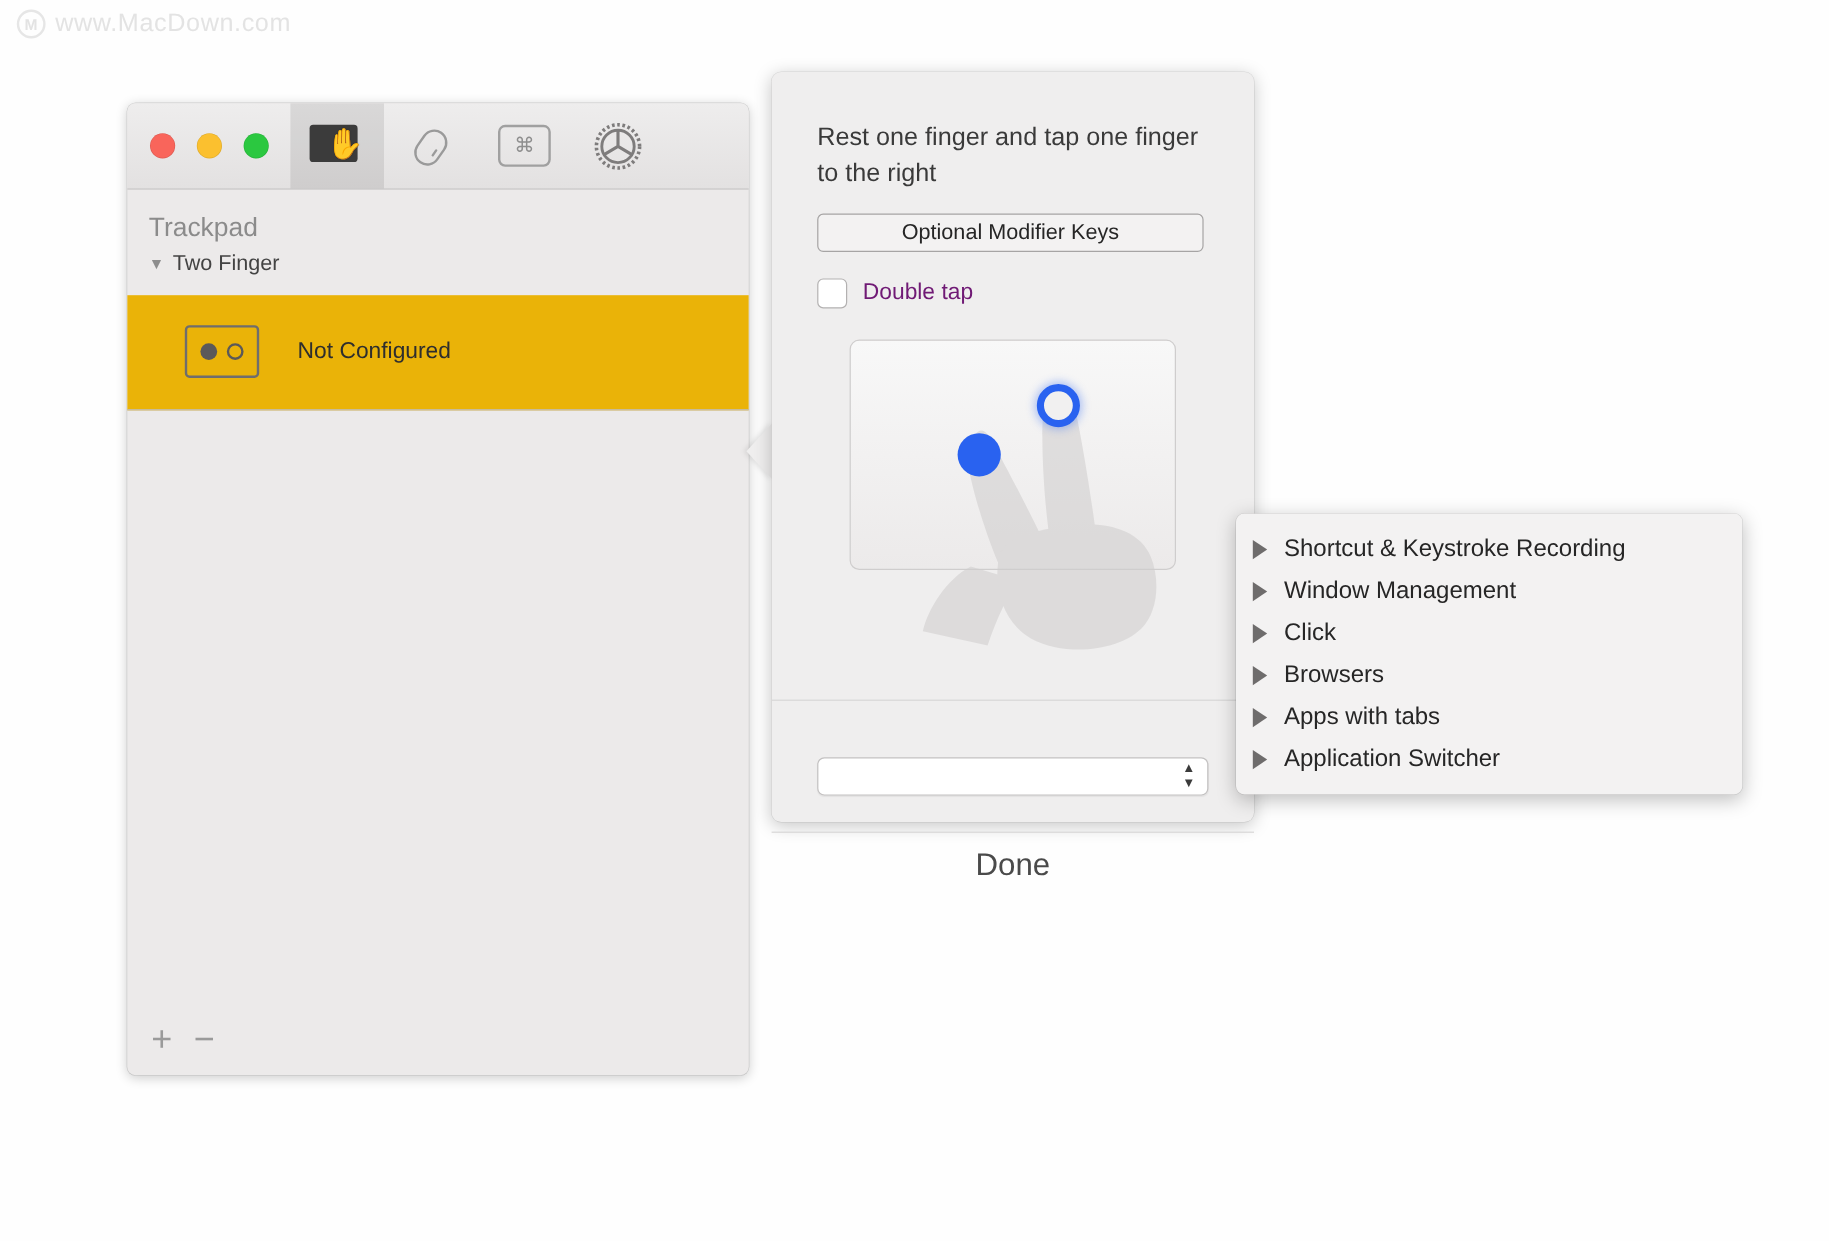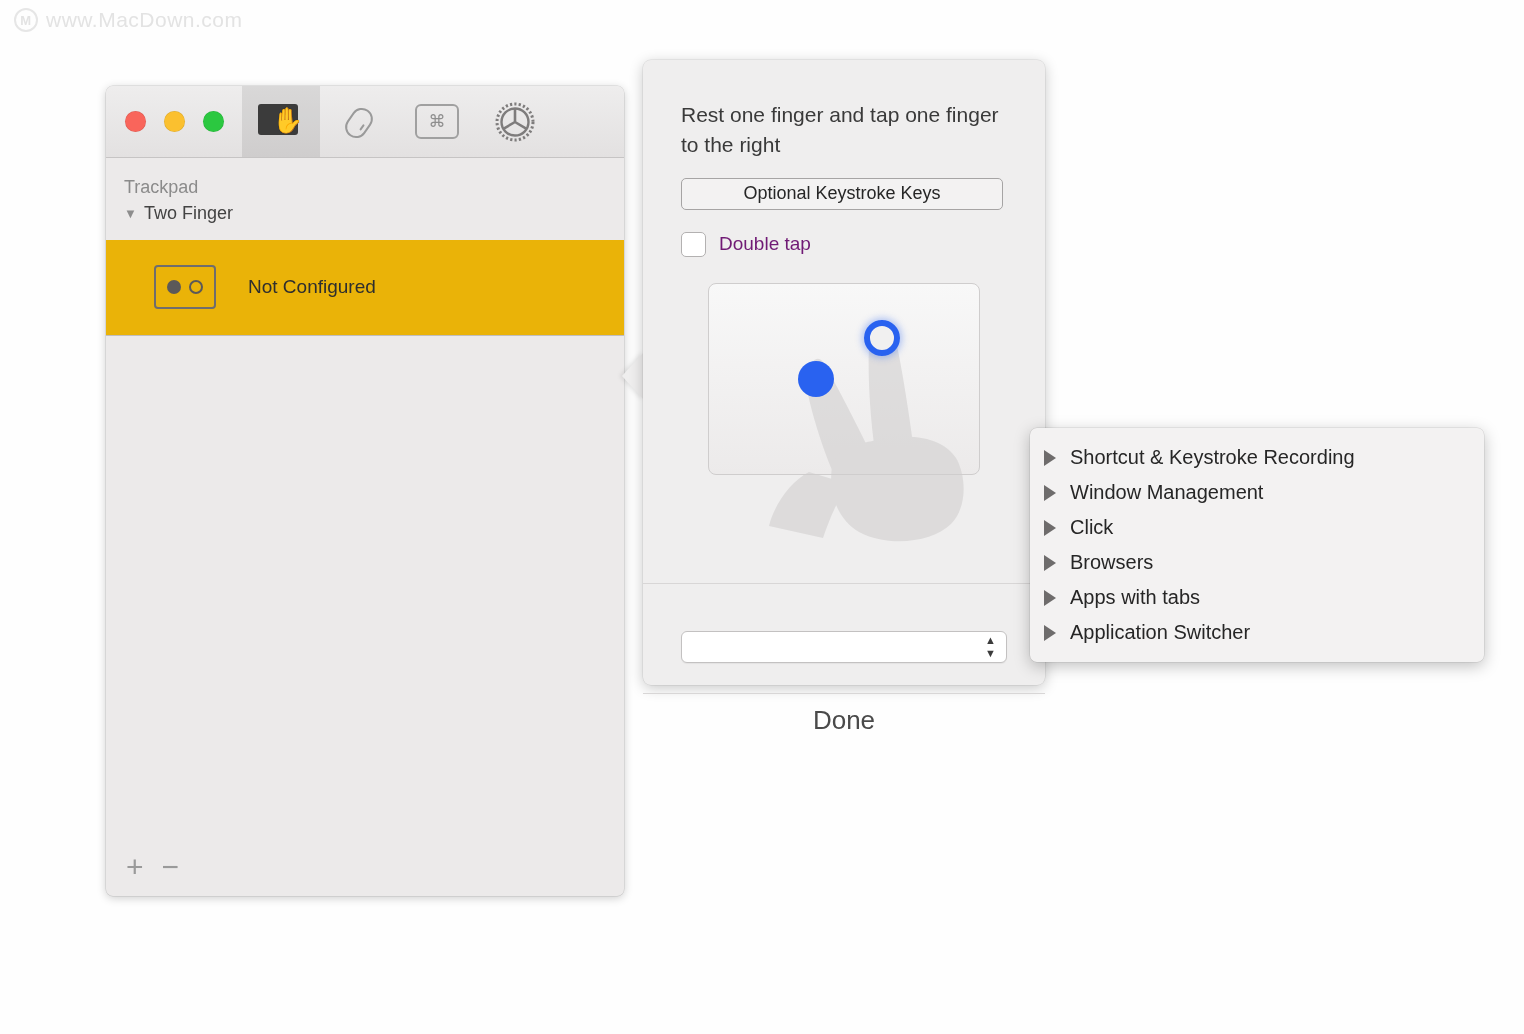--- a/index.html
+++ b/index.html
@@ -78,21 +78,21 @@
   }
   .ico-key {
     width: 44px; height: 35px; border: 2.2px solid #a0a0a0; border-radius: 6px;
     display: flex; align-items: center; justify-content: center;
     color: #8e8e8e; font-size: 17px;
   }
   .ico-gear { width: 40px; height: 40px; }
 
   
   #sidebar-head { padding: 16px 0 0 18px; }
-  .sb-title { font-size: 18px; color: #8b8b8b; line-height: 1.45; }
+  .sb-title { font-size: 22px; color: #8b8b8b; line-height: 1.45; }
   .sb-group { display: flex; align-items: center; gap: 7px; font-size: 18px; color: #434343; line-height: 1.55; }
   .sb-caret { color: #8d8d8d; font-size: 13px; }
 
   .sb-rows { margin-top: 12px; }
   .sb-row {
     height: 96px; display: flex; align-items: center;
     border-bottom: 1px solid #dddbdb; cursor: default;
   }
   .sb-row.selected { background: #eab308; border-bottom-color: #c0bebe; }
   .sb-row .thumb {
@@ -191,21 +191,21 @@
   }
   #pop-done {
     position: absolute; left: 0; top: 634px; width: 100%; height: 52px;
     display: flex; align-items: center; justify-content: center;
     font-size: 26px; color: #4a4a4a; cursor: default;
   }
 
   
   #menu {
     position: absolute; left: 1030px; top: 428px;
-    width: 454px; padding: 12px 16px 12px 0;
+    width: 422px; padding: 12px 16px 12px 0;
     background: #f3f2f2; border-radius: 7px;
     box-shadow: 0 4px 16px rgba(0,0,0,.25), 0 0 0 .5px rgba(0,0,0,.12);
   }
   .menu-item {
     height: 35px; display: flex; align-items: center; gap: 14px;
     padding-left: 14px; font-size: 20px; color: #262626; cursor: default;
   }
   .menu-item .tri {
     width: 0; height: 0;
     border-top: 8px solid transparent; border-bottom: 8px solid transparent;
@@ -281,21 +281,21 @@
     </div>
   </div>
 
   <div id="popover-tail"></div>
 
   <div id="popover">
     <div id="pop-body">
       <div class="pop-instruction">Rest one finger and tap one finger to the right</div>
 
       <div class="pop-button">
-        <span>Optional Keystroke Keys</span>
+        <span>Optional Modifier Keys</span>
       </div>
 
       <div class="pop-check">
         <div class="box"></div>
         <div class="txt">Double tap</div>
       </div>
 
       <div class="pad-illustration">
         <svg class="hand-shape" viewBox="0 0 240 230">
           <g fill="#cfcdcd">

